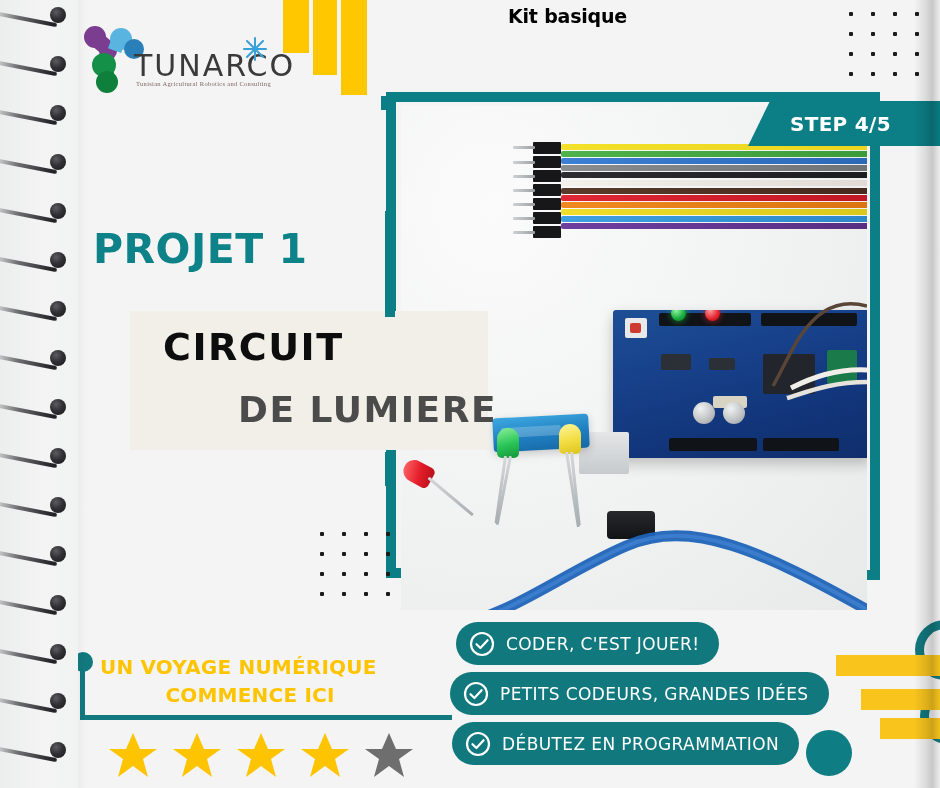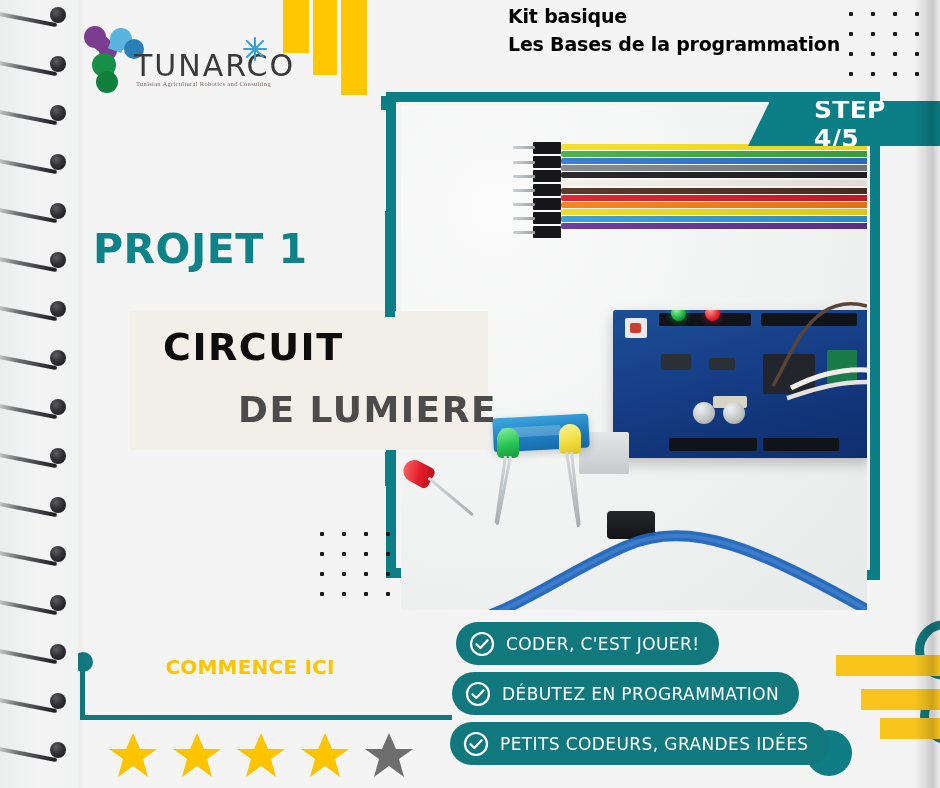--- a/index.html
+++ b/index.html
@@ -179,23 +179,22 @@
 
   
   .step-badge {
     position: absolute; right: 0; top: 101px; height: 45px; z-index: 20;
     background: #0b7f85; display: flex; align-items: center;
     padding: 0 30px 0 42px;
     clip-path: polygon(22px 0, 100% 0, 100% 100%, 0 100%);
     width: 192px;
   }
   .step-badge span {
-    color: #fff; font-size: 25px; font-weight: bold; letter-spacing: .3px;
+    color: #fff; font-size: 20px; font-weight: bold; letter-spacing: .3px;
     font-family: "DejaVu Sans", sans-serif;
-    margin-left: 24px;
   }
 
   
   .projet {
     position: absolute; left: 93px; top: 225px; z-index: 16;
     color: #0e8289; font-size: 41px; font-weight: bold; letter-spacing: .5px;
     font-family: "DejaVu Sans", sans-serif;
   }
   .teal-tick-1 { position: absolute; left: 385px; top: 211px; width: 10px; height: 106px; background: #0b7f85; z-index: 16; }
   .teal-tick-2 { position: absolute; left: 385px; top: 452px; width: 10px; height: 34px; background: #0b7f85; z-index: 16; }
@@ -402,21 +401,20 @@
       <span></span>
       <span></span>
     <span></span>
       <span></span>
       <span></span>
       <span></span>
   </div>
 
   <div class="header-text">
     <div class="l1">Kit basique</div>
-    <div class="l2">Les Bases de la programmation</div>
   </div>
 
   <div class="logo">
     <svg width="64" height="72" style="position:absolute;left:0;top:6px" viewBox="0 0 64 72">
       <circle cx="13" cy="13" r="11" fill="#7b3d8f"></circle>
       <rect x="11" y="11" width="16" height="16" fill="#7b3d8f" transform="rotate(40 19 19)"></rect>
       <circle cx="26" cy="27" r="9" fill="#7b3d8f"></circle>
       <circle cx="39" cy="15" r="11" fill="#5ab4e0"></circle>
       <rect x="28" y="14" width="14" height="13" fill="#5ab4e0" transform="rotate(20 35 20)"></rect>
       <circle cx="52" cy="25" r="10" fill="#2b7fb8"></circle>
@@ -440,20 +438,21 @@
   <div class="teal-tick-1"></div>
   <div class="teal-tick-2"></div>
   <div class="title-box"></div>
   <div class="t-circuit">CIRCUIT</div>
   <div class="t-lumiere">DE LUMIERE</div>
 
   <div class="slogan-vline"></div>
   <div class="slogan-hline"></div>
   <div class="slogan-dot"></div>
   <div class="slogan">
+    <span class="s1">UN VOYAGE NUMÉRIQUE</span>
     <span class="s2">COMMENCE ICI</span>
   </div>
 
   <div class="stars">
     <svg width="50" height="48" viewBox="0 0 50 48">
         <polygon points="25,2 32,18 49,18 35,28 40,46 25,35 10,46 15,28 1,18 18,18" fill="#ffc400"></polygon>
       </svg>
     <svg width="50" height="48" viewBox="0 0 50 48">
         <polygon points="25,2 32,18 49,18 35,28 40,46 25,35 10,46 15,28 1,18 18,18" fill="#ffc400"></polygon>
       </svg>
@@ -469,33 +468,33 @@
   </div>
 
   <div class="pills">
     <div class="pill pill-1">
       <svg width="26" height="26" viewBox="0 0 26 26">
         <circle cx="13" cy="13" r="11" fill="none" stroke="#ffffff" stroke-width="2.2"></circle>
         <polyline points="7.5,13.2 11.4,17 18.6,9.2" fill="none" stroke="#ffffff" stroke-width="2.2" stroke-linecap="round" stroke-linejoin="round"></polyline>
       </svg>
       <span class="lbl">CODER, C'EST JOUER!</span>
     </div>
+    <div class="pill pill-3">
+      <svg width="26" height="26" viewBox="0 0 26 26">
+        <circle cx="13" cy="13" r="11" fill="none" stroke="#ffffff" stroke-width="2.2"></circle>
+        <polyline points="7.5,13.2 11.4,17 18.6,9.2" fill="none" stroke="#ffffff" stroke-width="2.2" stroke-linecap="round" stroke-linejoin="round"></polyline>
+      </svg>
+      <span class="lbl">PETITS CODEURS, GRANDES IDÉES</span>
+    </div>
     <div class="pill pill-2">
       <svg width="26" height="26" viewBox="0 0 26 26">
         <circle cx="13" cy="13" r="11" fill="none" stroke="#ffffff" stroke-width="2.2"></circle>
         <polyline points="7.5,13.2 11.4,17 18.6,9.2" fill="none" stroke="#ffffff" stroke-width="2.2" stroke-linecap="round" stroke-linejoin="round"></polyline>
       </svg>
       <span class="lbl">DÉBUTEZ EN PROGRAMMATION</span>
-    </div>
-    <div class="pill pill-3">
-      <svg width="26" height="26" viewBox="0 0 26 26">
-        <circle cx="13" cy="13" r="11" fill="none" stroke="#ffffff" stroke-width="2.2"></circle>
-        <polyline points="7.5,13.2 11.4,17 18.6,9.2" fill="none" stroke="#ffffff" stroke-width="2.2" stroke-linecap="round" stroke-linejoin="round"></polyline>
-      </svg>
-      <span class="lbl">PETITS CODEURS, GRANDES IDÉES</span>
     </div>
   </div>
 
   <div class="teal-ring-1"></div>
   <div class="teal-ring-2"></div>
   <div class="teal-circle"></div>
   <div class="rbar rbar-1"></div>
   <div class="rbar rbar-2"></div>
   <div class="rbar rbar-3"></div>
 

